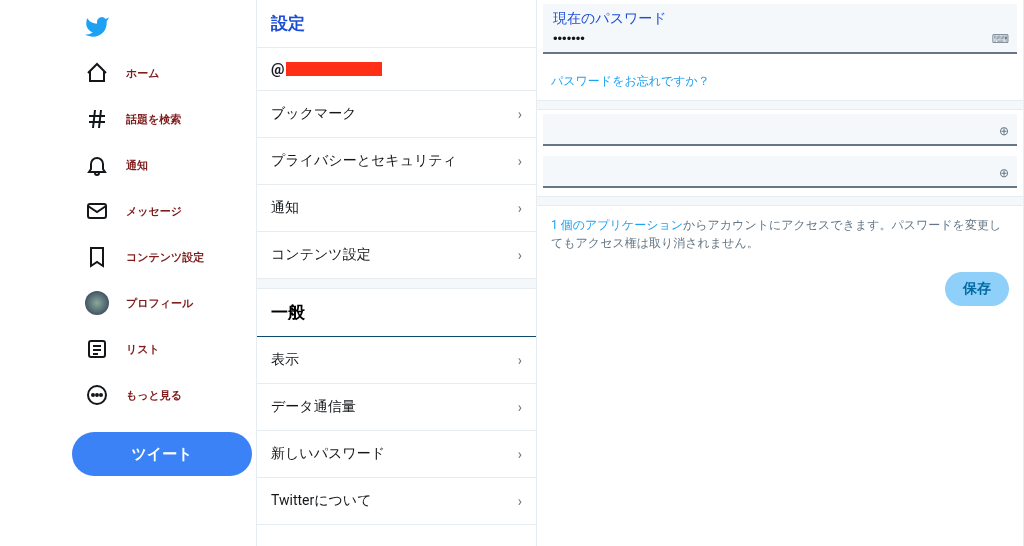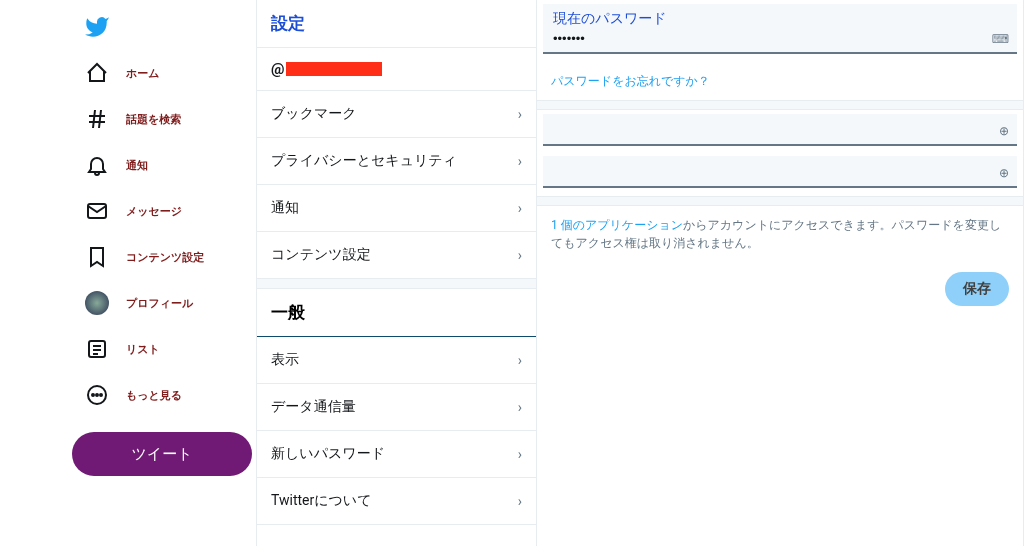--- a/index.html
+++ b/index.html
@@ -41,28 +41,28 @@
   font-weight: 700;
   color: #7f1d1d;
 }
 .avatar-img {
   width: 24px; height: 24px;
   border-radius: 50%;
   background: radial-gradient(circle, #8a9 0%, #456 70%);
 }
 .tweet-btn {
   margin-top: 14px;
-  background: #701a75;
+  background: #3b82f6;
   color: #fff;
   border: none;
   border-radius: 9999px;
   width: 180px;
   height: 44px;
   font-size: 15px;
-  font-weight: 400;
+  font-weight: 700;
   cursor: pointer;
 }
 .col {
   border-left: 1px solid #e6ecf0;
   height: 546px;
   overflow-y: hidden;
 }
 .settings-col { width: 280px; }
 .detail-col { flex: 1; border-right: 1px solid #e6ecf0; }
 
@@ -158,21 +158,21 @@
   line-height: 1.5;
 }
 .info-link { color: #1da1f2; cursor: pointer; }
 .save-row {
   display: flex;
   justify-content: flex-end;
   padding: 10px 14px;
 }
 .save-btn {
   background: #8ed0f9;
-  color: #404040;
+  color: #0369a1;
   border: none;
   border-radius: 9999px;
   padding: 8px 18px;
   font-size: 14px;
   font-weight: 700;
   cursor: pointer;
 }
 svg { display: block; }
 </style>
 </head>

